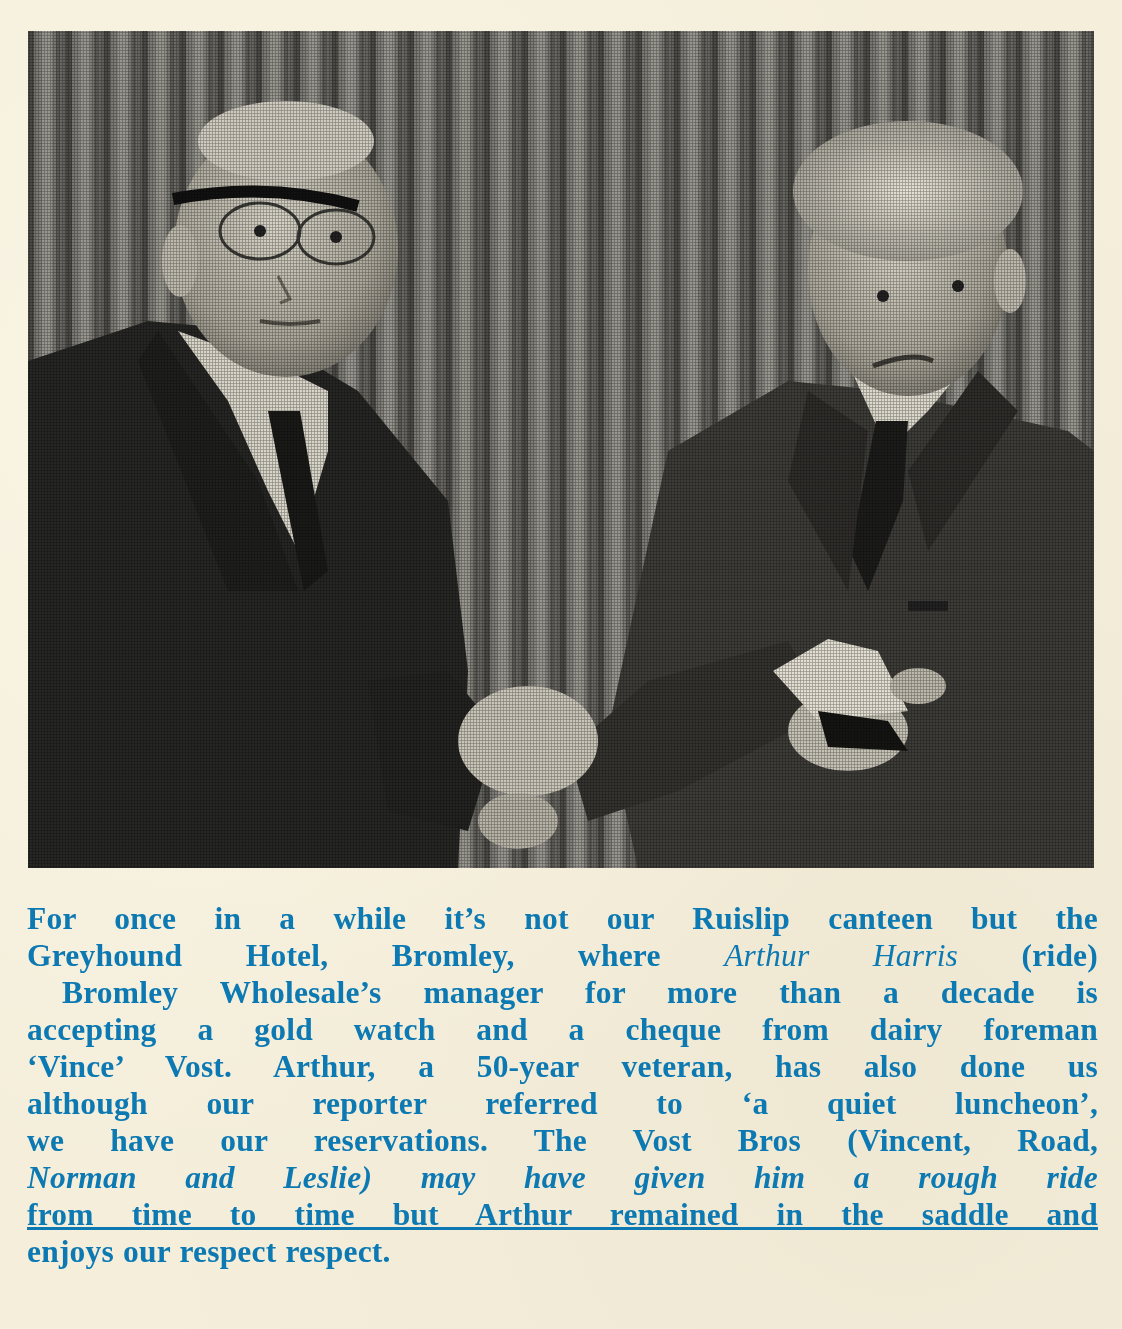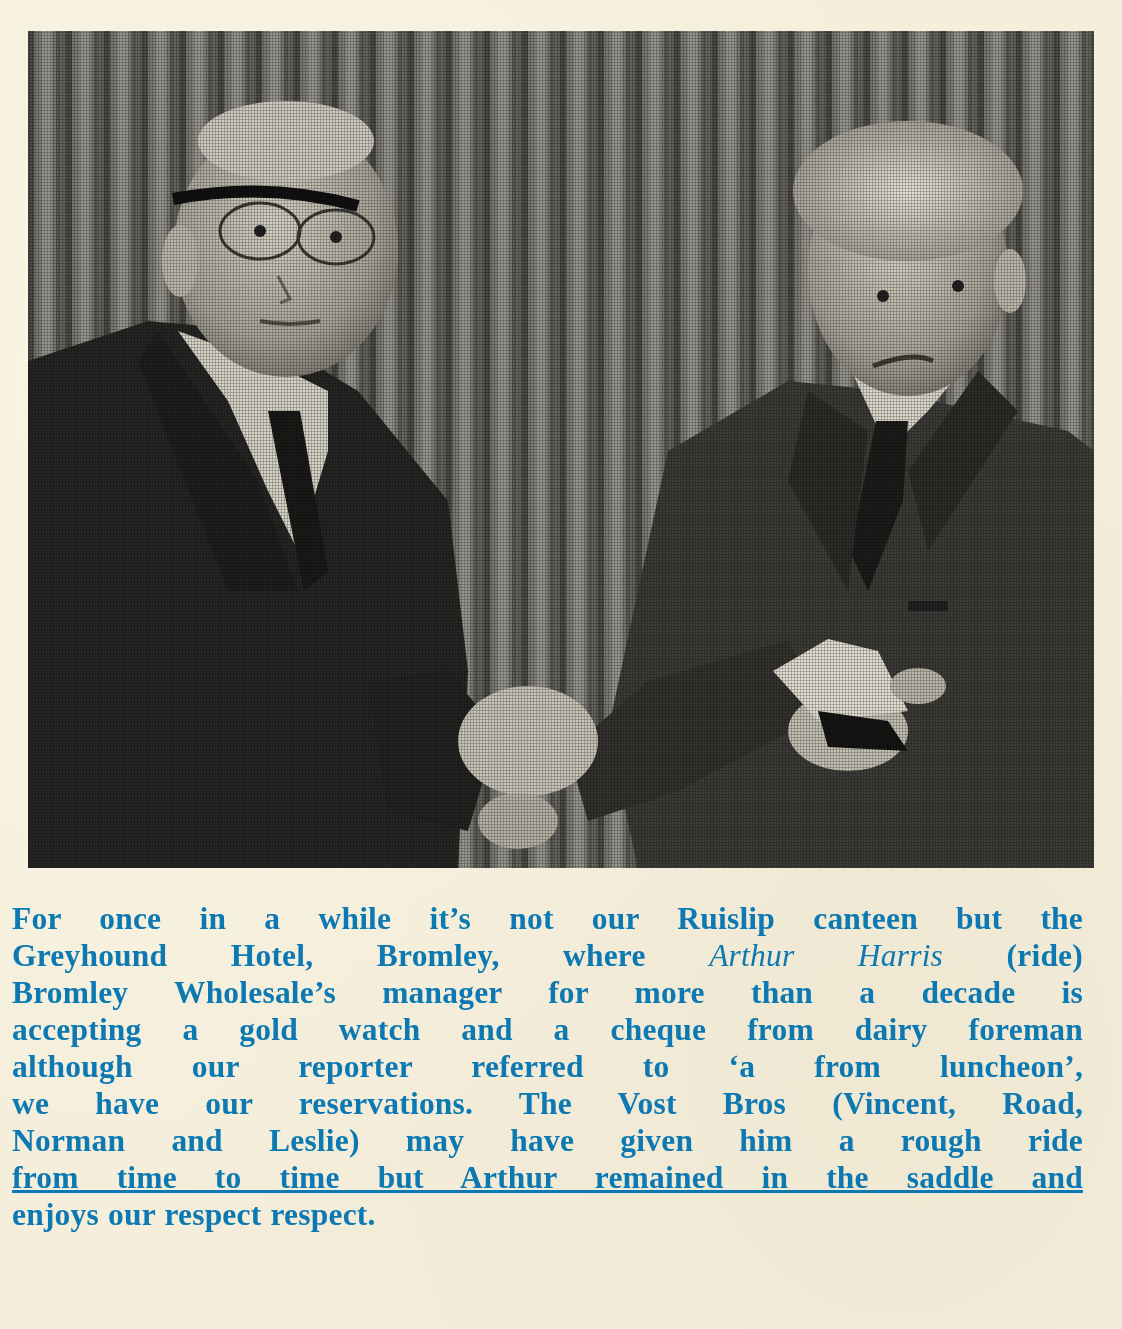--- a/index.html
+++ b/index.html
@@ -33,21 +33,21 @@
   .photo svg { display: block; width: 100%; height: 100%; }
   .halftone {
     position: absolute; inset: 0;
     background-image: radial-gradient(rgba(20,20,18,0.35) 0.9px, rgba(0,0,0,0) 1.3px);
     background-size: 3px 3px;
     mix-blend-mode: multiply;
     pointer-events: none;
   }
   .caption {
     position: absolute;
-    left: 12px;
+    left: 27px;
     top: 900px;
     width: 1071px;
     color: #0c79b3;
     font-family: "Liberation Serif", "DejaVu Serif", serif;
     font-weight: bold;
     font-size: 31.5px;
     line-height: 37px;
     text-align: justify;
     text-align-last: left;
     letter-spacing: 0.2px;
@@ -147,20 +147,21 @@
     <ellipse cx="890" cy="655" rx="28" ry="18" fill="#bcb8ab"></ellipse>
 
     <rect x="880" y="570" width="40" height="10" fill="#222"></rect>
   </svg>
   <div class="halftone"></div>
 </div>
 
 <div class="caption">
   <span class="line" style="white-space: normal; display: block; height: 37px; overflow: hidden;"><span>For once in a while it’s not our Ruislip canteen but the</span></span>
   <span class="line" style="white-space: normal; display: block; height: 37px; overflow: hidden;"><span>Greyhound Hotel, Bromley, where </span><em>Arthur Harris</em><span> (ride)</span></span>
-  <span class="line" style="white-space: normal; display: block; height: 37px; overflow: hidden;"><span>Bromley Wholesale’s manager for more than a decade is</span></span>
+  <span class="line" style="white-space: normal; display: block; height: 37px; overflow: hidden; margin-left: 35px;"><span>Bromley Wholesale’s manager for more than a decade is</span></span>
   <span class="line" style="white-space: normal; display: block; height: 37px; overflow: hidden;"><span>accepting a gold watch and a cheque from dairy foreman</span></span>
-  <span class="line" style="white-space: normal; display: block; height: 37px; overflow: hidden;"><span>although our reporter referred to ‘a from luncheon’,</span></span>
+  <span class="line" style="white-space: normal; display: block; height: 37px; overflow: hidden;"><span>‘Vince’ Vost. Arthur, a 50-year veteran, has also done us</span></span>
+  <span class="line" style="white-space: normal; display: block; height: 37px; overflow: hidden;"><span>although our reporter referred to ‘a quiet luncheon’,</span></span>
   <span class="line" style="white-space: normal; display: block; height: 37px; overflow: hidden;"><span>we have our reservations. The Vost Bros (Vincent, Road,</span></span>
-  <span class="line" style="white-space: normal; display: block; height: 37px; overflow: hidden;"><span>Norman and Leslie) may have given him a rough ride</span></span>
+  <span class="line" style="white-space: normal; display: block; height: 37px; overflow: hidden; font-style: italic;"><span>Norman and Leslie) may have given him a rough ride</span></span>
   <span class="line" style="white-space: normal; display: block; height: 37px; overflow: hidden; text-decoration: underline;"><span>from time to time but Arthur remained in the saddle and</span></span>
   <span class="line last"><span>enjoys our respect respect.</span></span>
 </div>
 
 </body></html>

